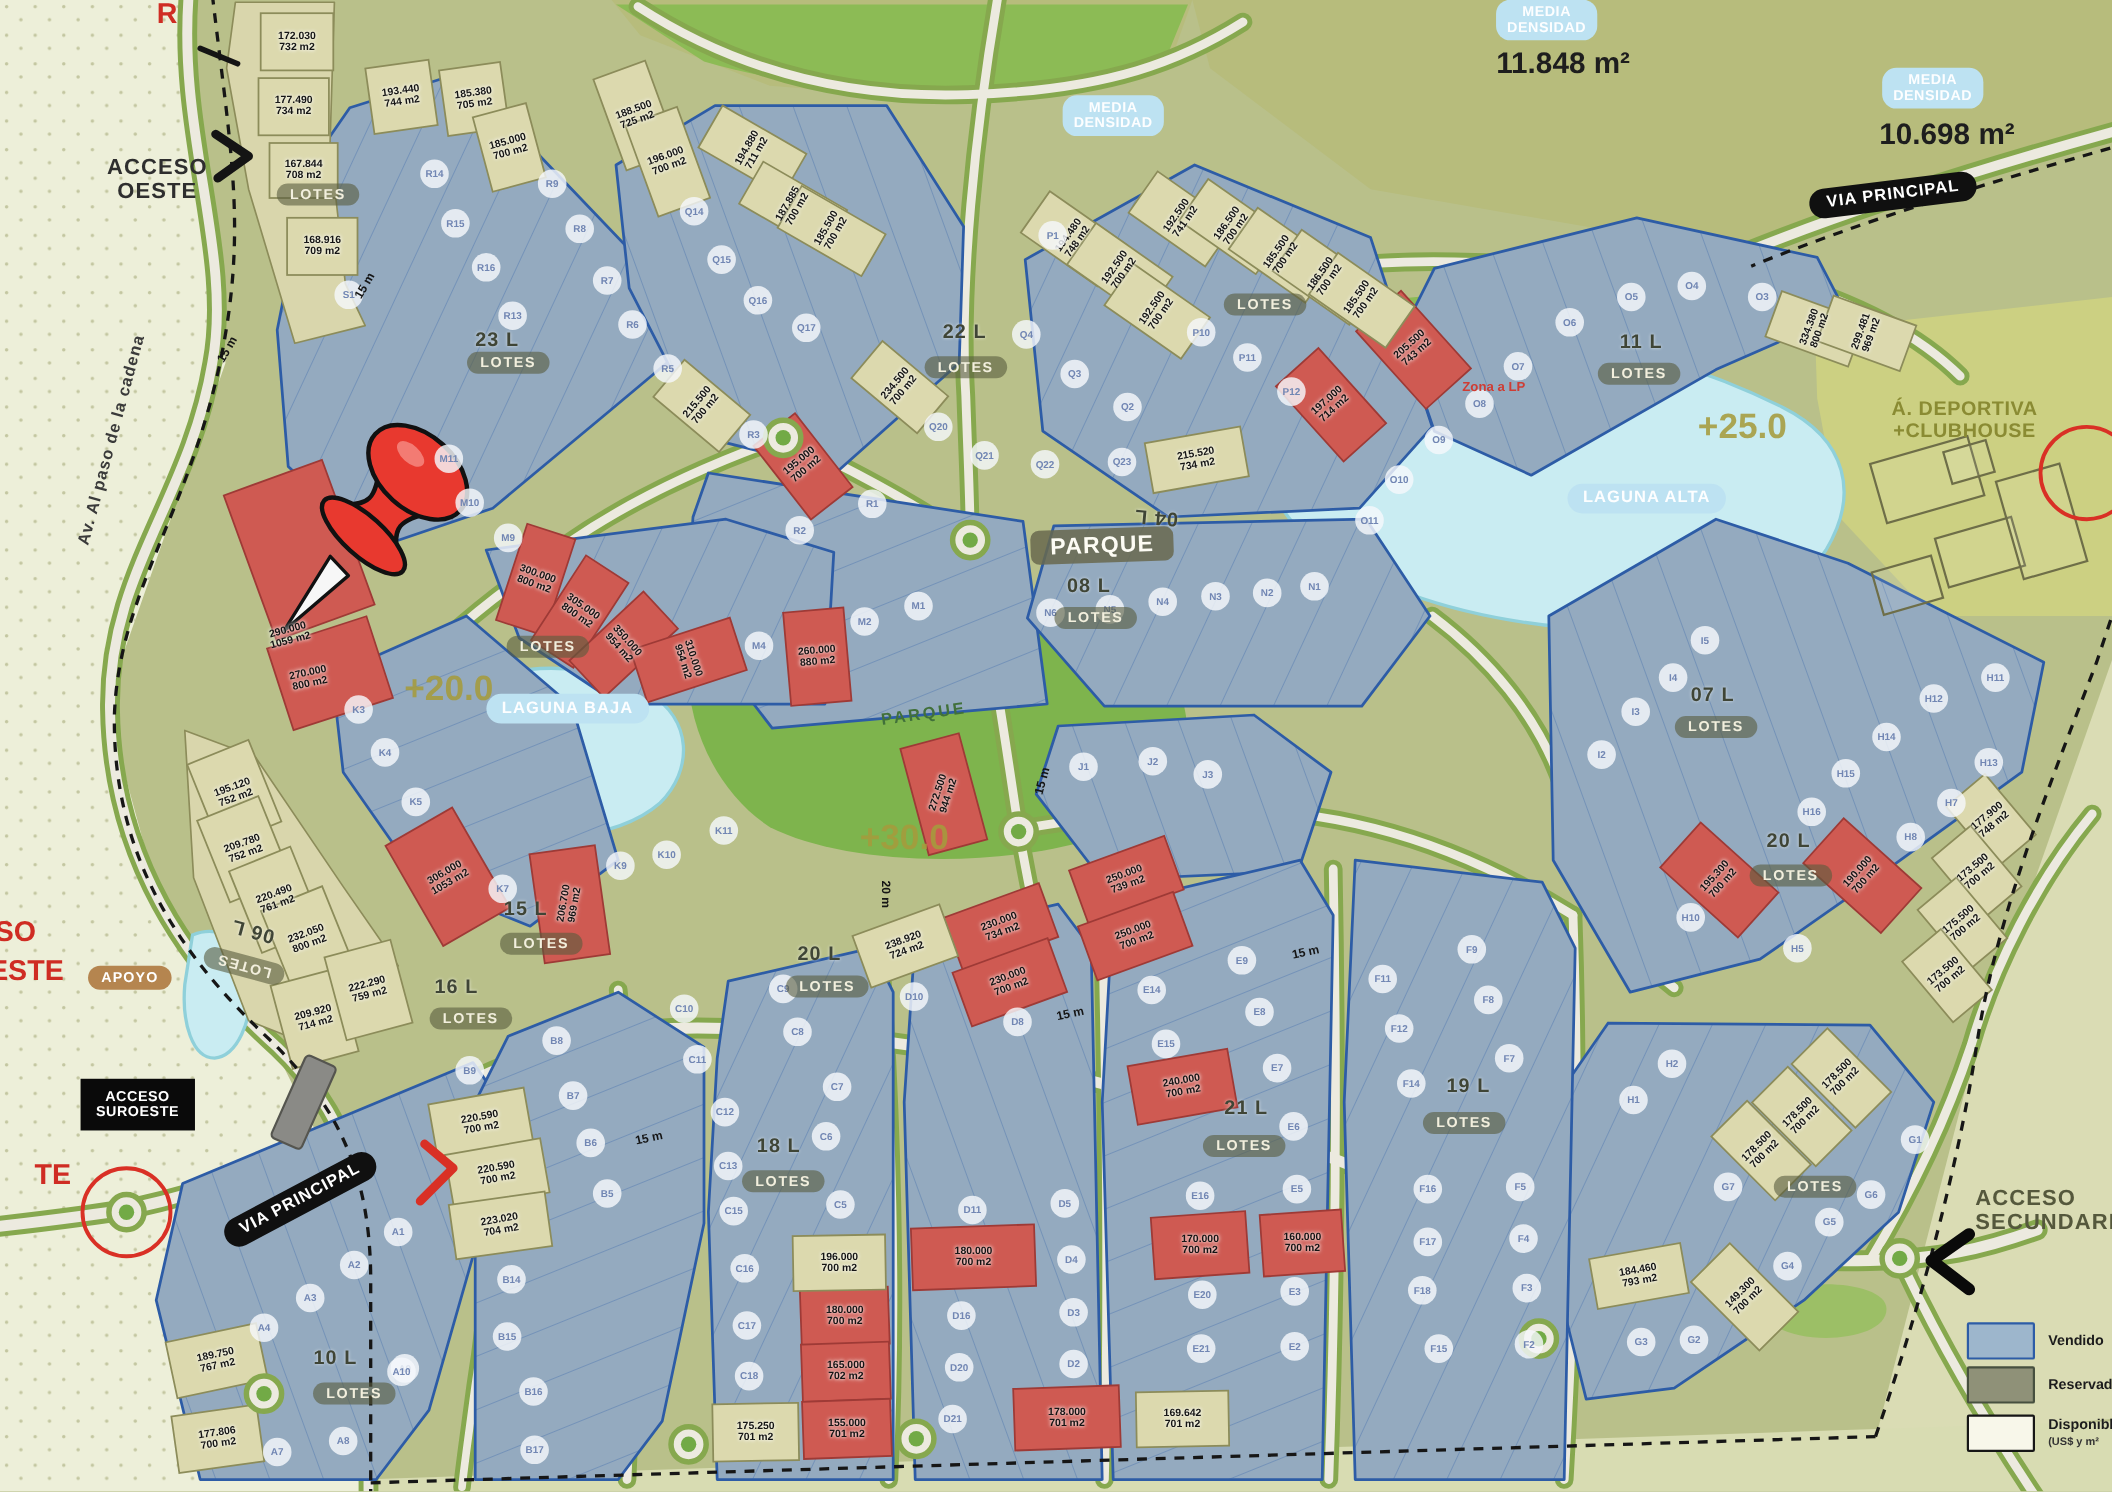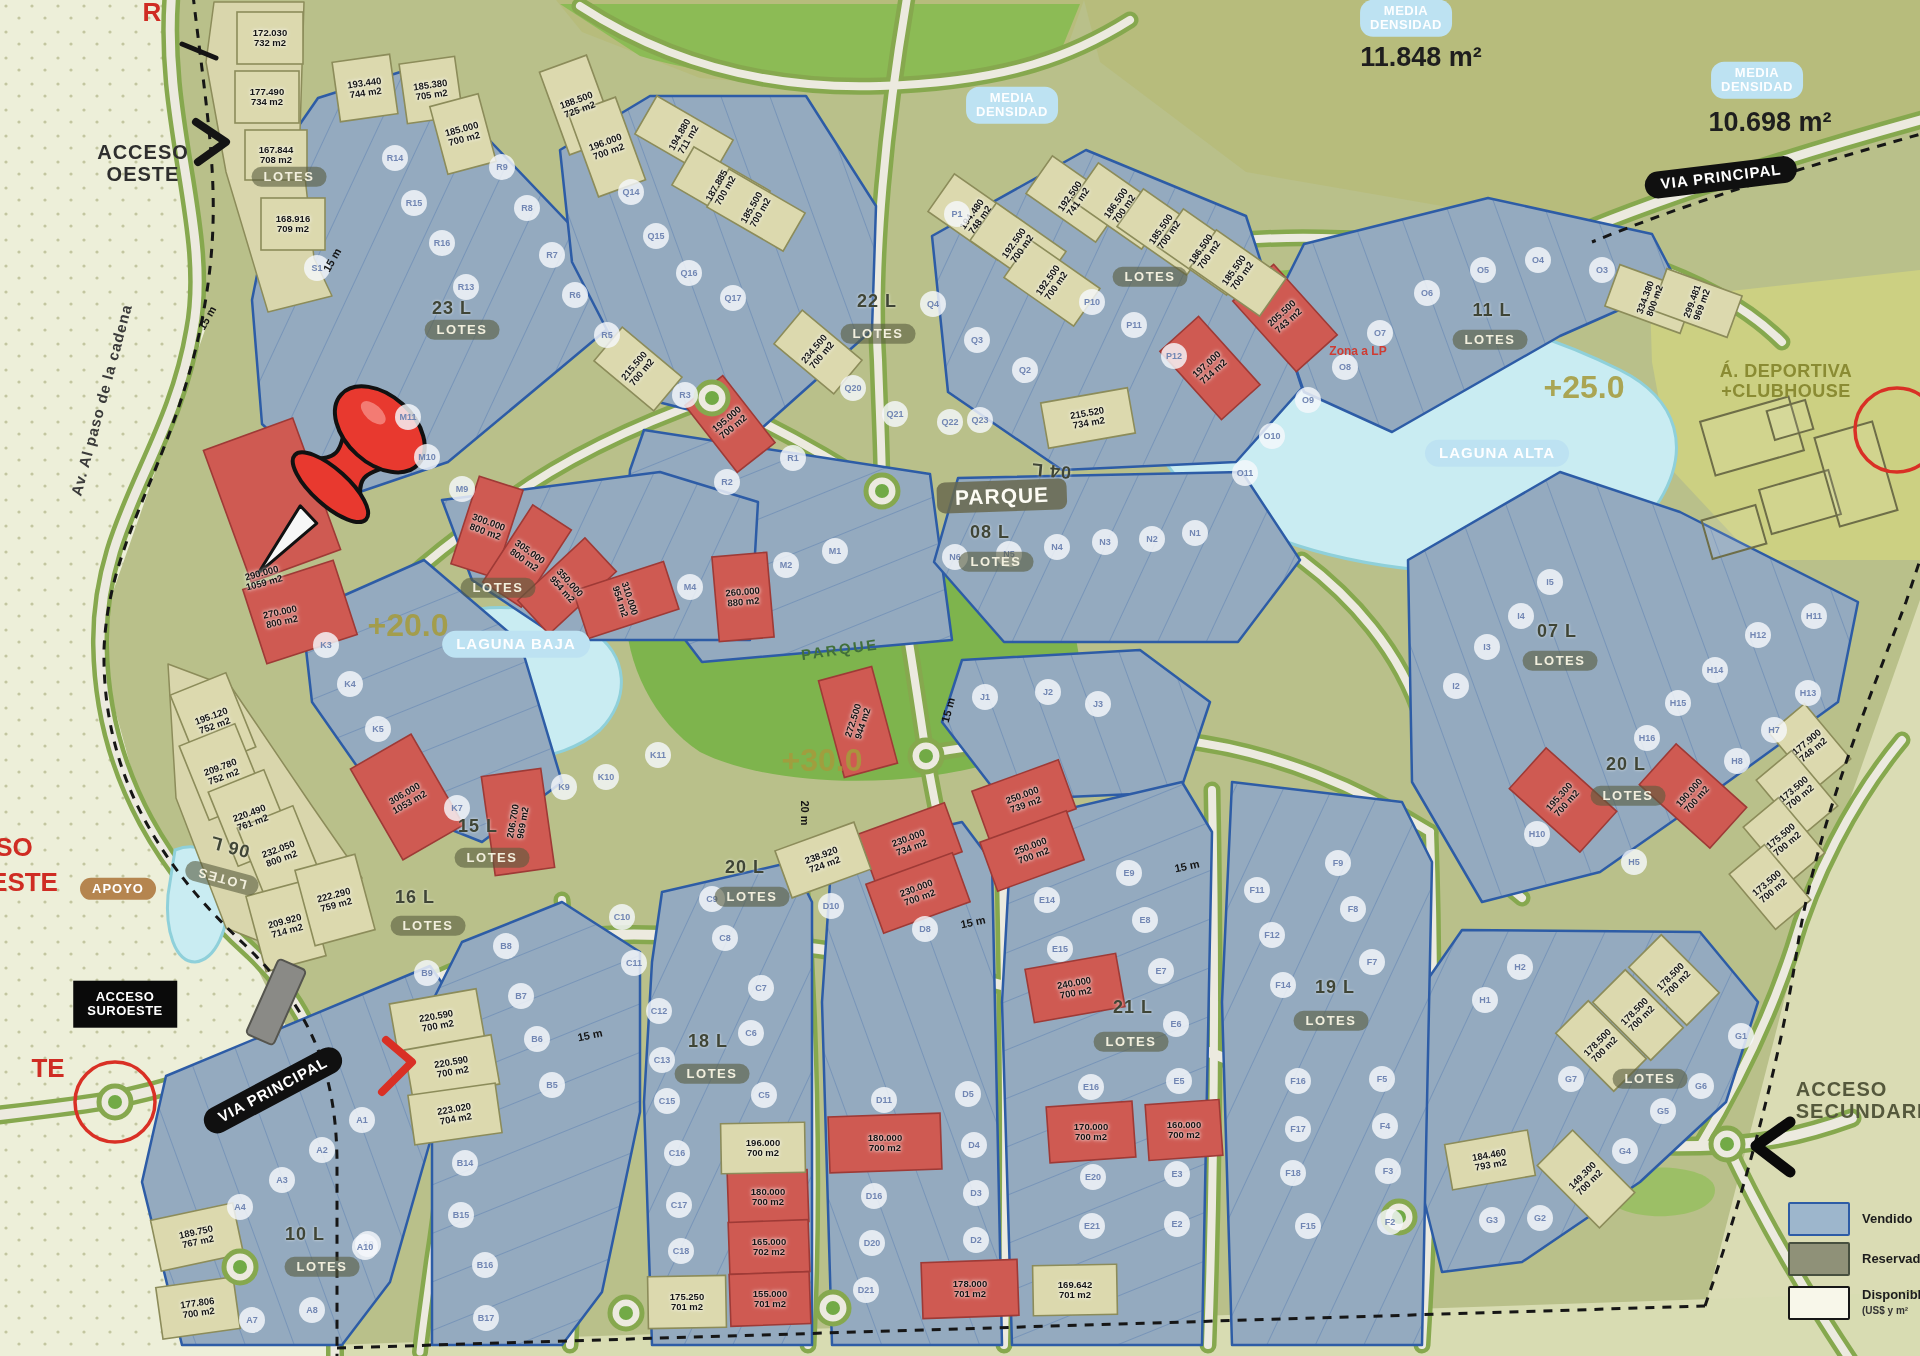--- a/index.html
+++ b/index.html
@@ -442,21 +442,21 @@
       <div class="lc" style="left: 672px; top: 382px;">R3</div>
       <div class="lc" style="left: 714px; top: 469px;">R2</div>
       <div class="lc" style="left: 780px; top: 445px;">R1</div>
       <div class="lc" style="left: 618px; top: 179px;">Q14</div>
       <div class="lc" style="left: 643px; top: 223px;">Q15</div>
       <div class="lc" style="left: 676px; top: 260px;">Q16</div>
       <div class="lc" style="left: 720px; top: 285px;">Q17</div>
       <div class="lc" style="left: 840px; top: 375px;">Q20</div>
       <div class="lc" style="left: 882px; top: 401px;">Q21</div>
       <div class="lc" style="left: 937px; top: 409px;">Q22</div>
-      <div class="lc" style="left: 967px; top: 407px;">Q23</div>
+      <div class="lc" style="left: 1007px; top: 407px;">Q23</div>
       <div class="lc" style="left: 920px; top: 291px;">Q4</div>
       <div class="lc" style="left: 964px; top: 327px;">Q3</div>
       <div class="lc" style="left: 1012px; top: 357px;">Q2</div>
       <div class="lc" style="left: 944px; top: 201px;">P1</div>
       <div class="lc" style="left: 1079px; top: 289px;">P10</div>
       <div class="lc" style="left: 1121px; top: 312px;">P11</div>
       <div class="lc" style="left: 1161px; top: 343px;">P12</div>
       <div class="lc" style="left: 1589px; top: 257px;">O3</div>
       <div class="lc" style="left: 1525px; top: 247px;">O4</div>
       <div class="lc" style="left: 1470px; top: 257px;">O5</div>

